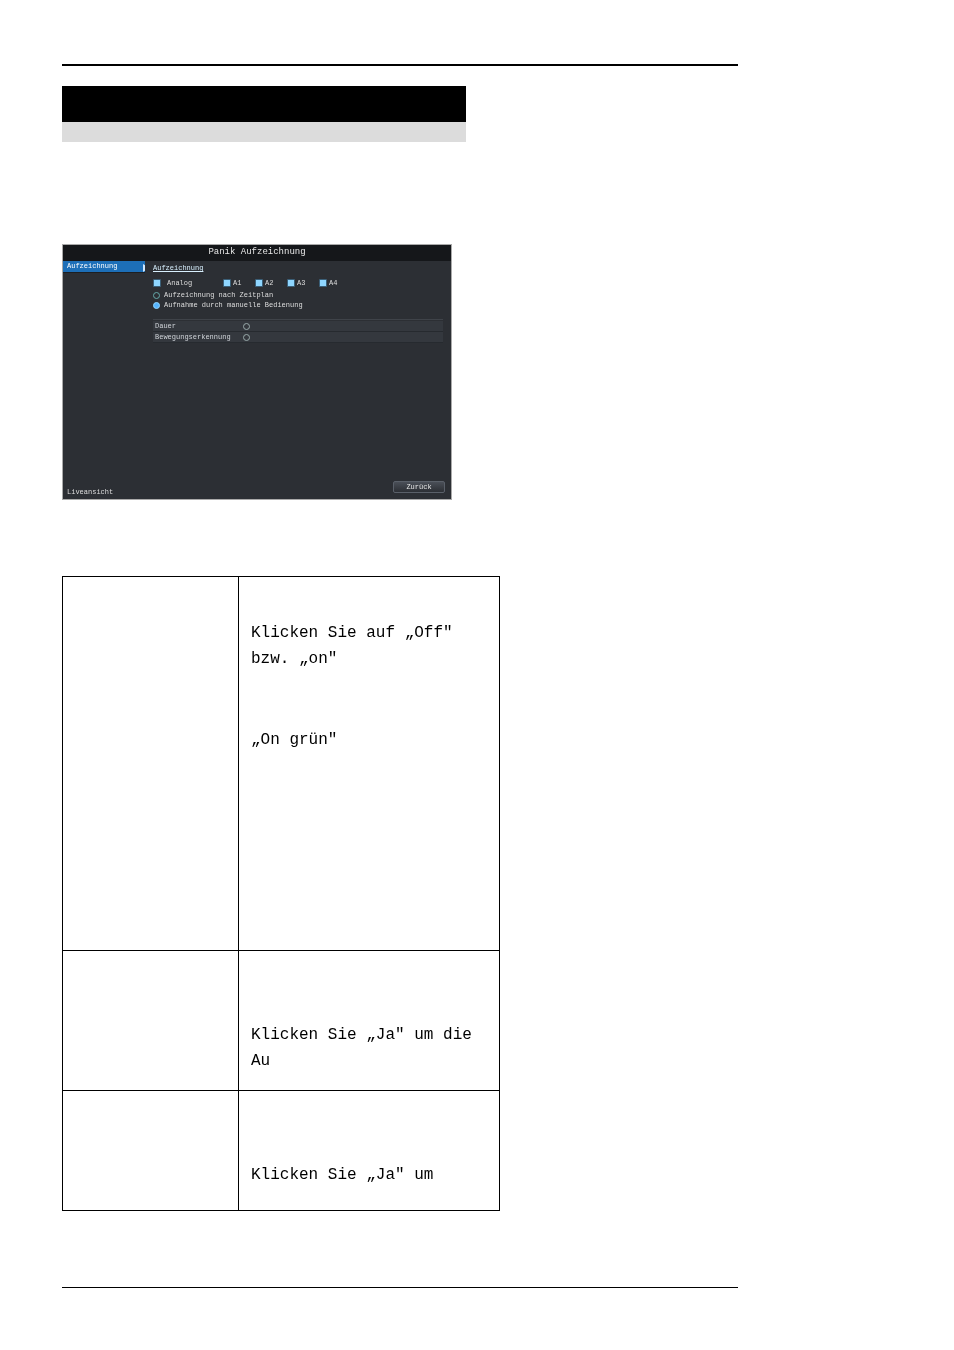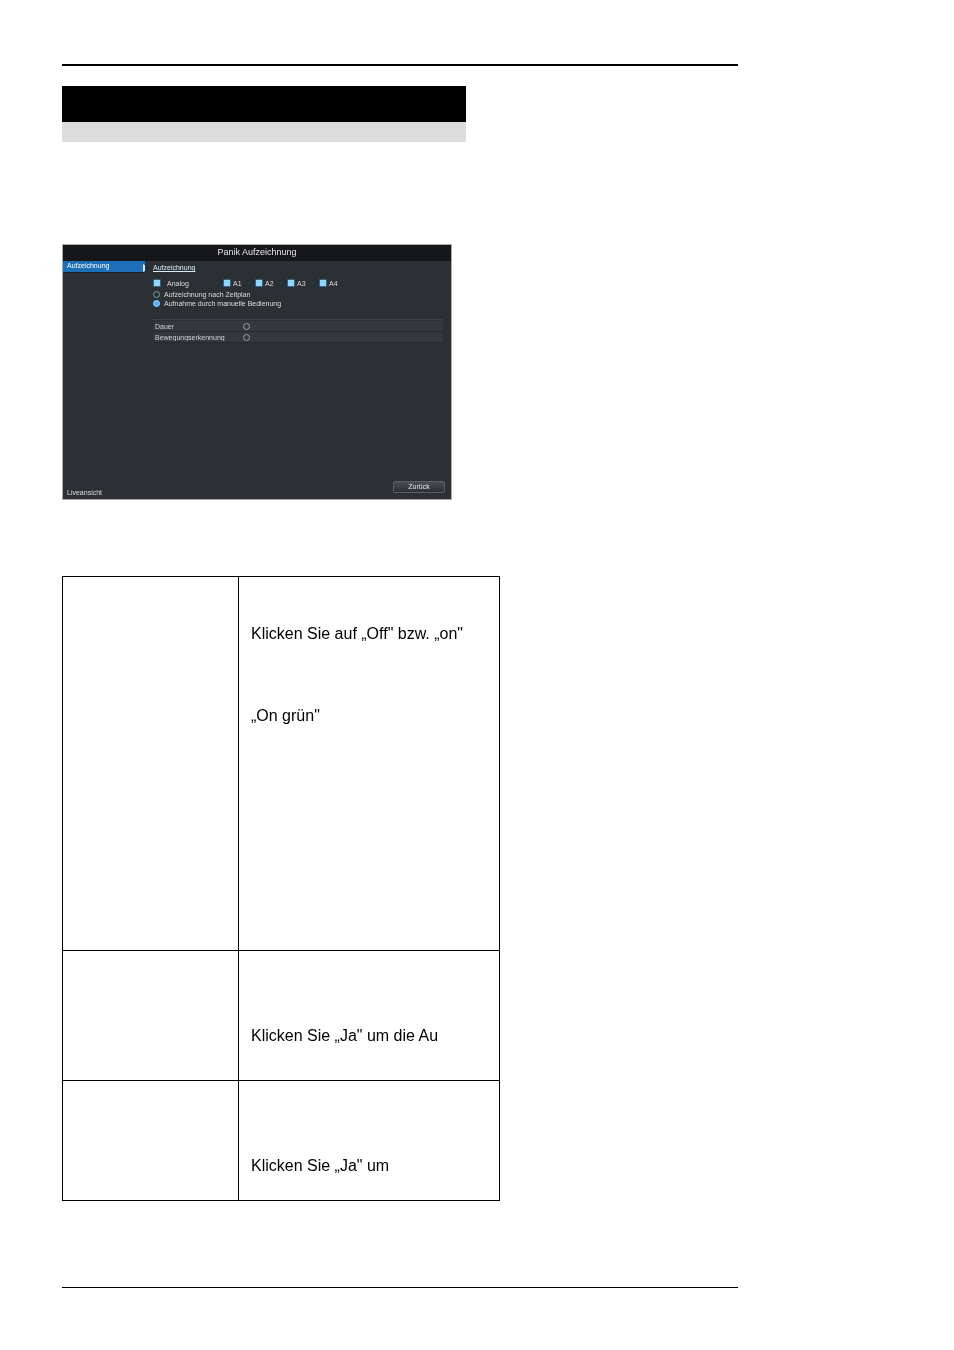--- a/index.html
+++ b/index.html
@@ -1,17 +1,17 @@
 <!DOCTYPE html>
 <html><head>
 <meta charset="utf-8">
 <style>
   * { box-sizing: border-box; margin: 0; padding: 0; }
   html, body { width: 954px; height: 1350px; background: #fff; font-family: Arial, Helvetica, sans-serif; color: #000; }
-  .page { width: 800px; height: 1350px; position: relative; }
+  .page { width: 800px; height: 1350px; position: relative; font-family: Liberation Mono, monospace; }
   .top-rule { position: absolute; left: 62px; right: 62px; top: 64px; height: 2px; background: #000; }
   .bottom-rule { position: absolute; left: 62px; right: 62px; bottom: 62px; height: 1px; background: #000; }
 
   
   .section-box { position: absolute; left: 62px; top: 86px; width: 404px; }
   .section-top { background: #000; height: 36px; }
   .section-bottom { background: #dcdcdc; height: 20px; }
 
   
   .shot-wrap { position: absolute; left: 62px; top: 244px; width: 390px; height: 256px; background: #15171a; border: 1px solid #aaa; }

